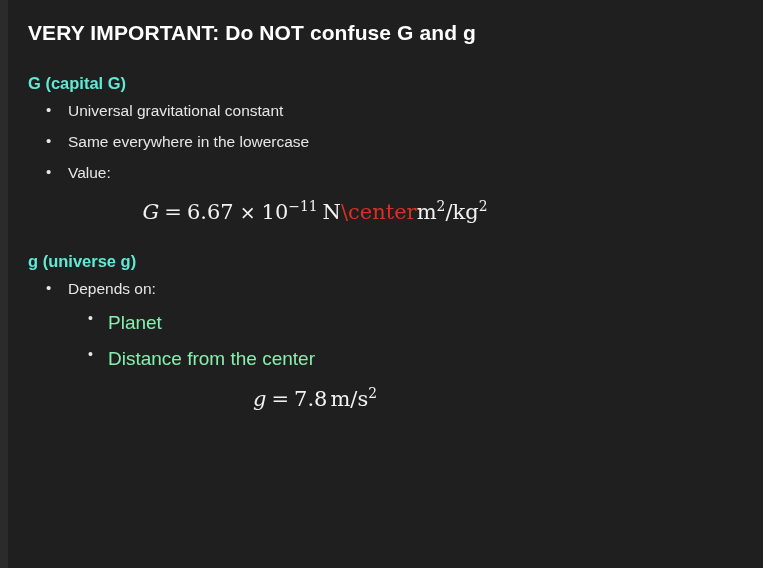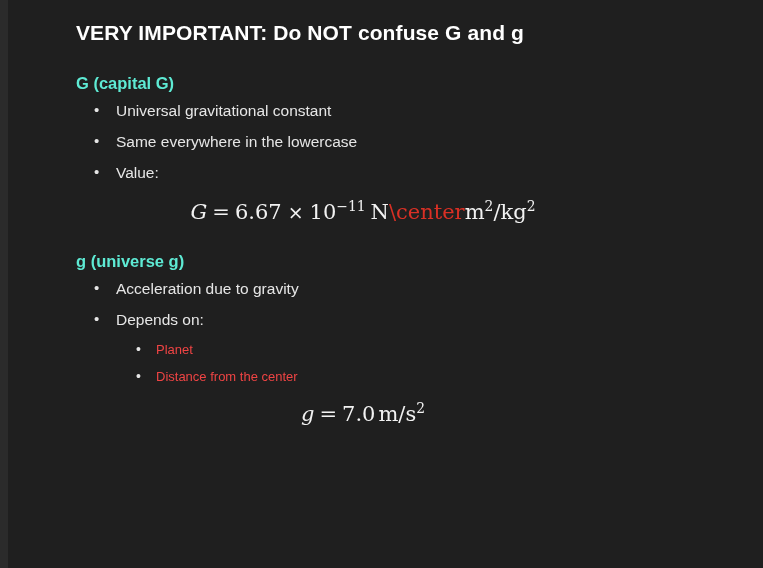--- a/index.html
+++ b/index.html
@@ -24,21 +24,20 @@
     background: #2b2b2b;
   }
   .slide {
     position: absolute;
     left: 0;
     top: 0;
     width: 630px;
     height: 568px;
     padding: 14px 28px 0 28px;
     box-sizing: border-box;
-    margin-left: 48px;
   }
   .title {
     font-size: 21px;
     font-weight: bold;
     color: #ffffff;
     letter-spacing: 0.1px;
     margin: 6px 0 0 0;
     line-height: 1.25;
   }
   .section-head {
@@ -69,23 +68,23 @@
     color: #e6e6e6;
   }
   ul.sub {
     list-style: none;
     margin: 10px 0 0 0;
     padding: 0;
   }
   ul.sub > li {
     position: relative;
     padding-left: 40px;
-    font-size: 13px;
+    font-size: 19px;
     line-height: 1.35;
-    color: #ef4444;
+    color: #86efac;
     margin: 0 0 10px 0;
   }
   ul.sub > li::before {
     content: "\2022";
     position: absolute;
     left: 20px;
     top: -1px;
     font-size: 14px;
     color: #e6e6e6;
   }
@@ -140,27 +139,26 @@
       <li>Value:</li>
     </ul>
     <div class="formula">
       <span class="mi">G</span><span class="op">=</span><span>6.67</span><span class="times">×</span><span>10</span><sup class="exp">−11</sup><span class="unitgap">N</span><span class="err">\center</span><span>m</span><sup class="exp">2</sup><span>/</span><span>kg</span><sup class="exp">2</sup>
     </div>
   </div>
 
   <div class="section-lowercase-g">
     <div class="section-head">g (universe g)</div>
     <ul class="bullets">
-      <li>Acceleration due to gravity</li>
       <li>
         <span>Depends on:</span>
         <ul class="sub">
           <li>Planet</li>
           <li>Distance from the center</li>
         </ul>
       </li>
     </ul>
     <div class="formula">
-      <span class="mi">g</span><span class="op">=</span><span>7.0</span><span class="thin">m/s</span><sup class="exp">2</sup>
+      <span class="mi">g</span><span class="op">=</span><span>7.8</span><span class="thin">m/s</span><sup class="exp">2</sup>
     </div>
   </div>
 
 </div>
 
 </body></html>

